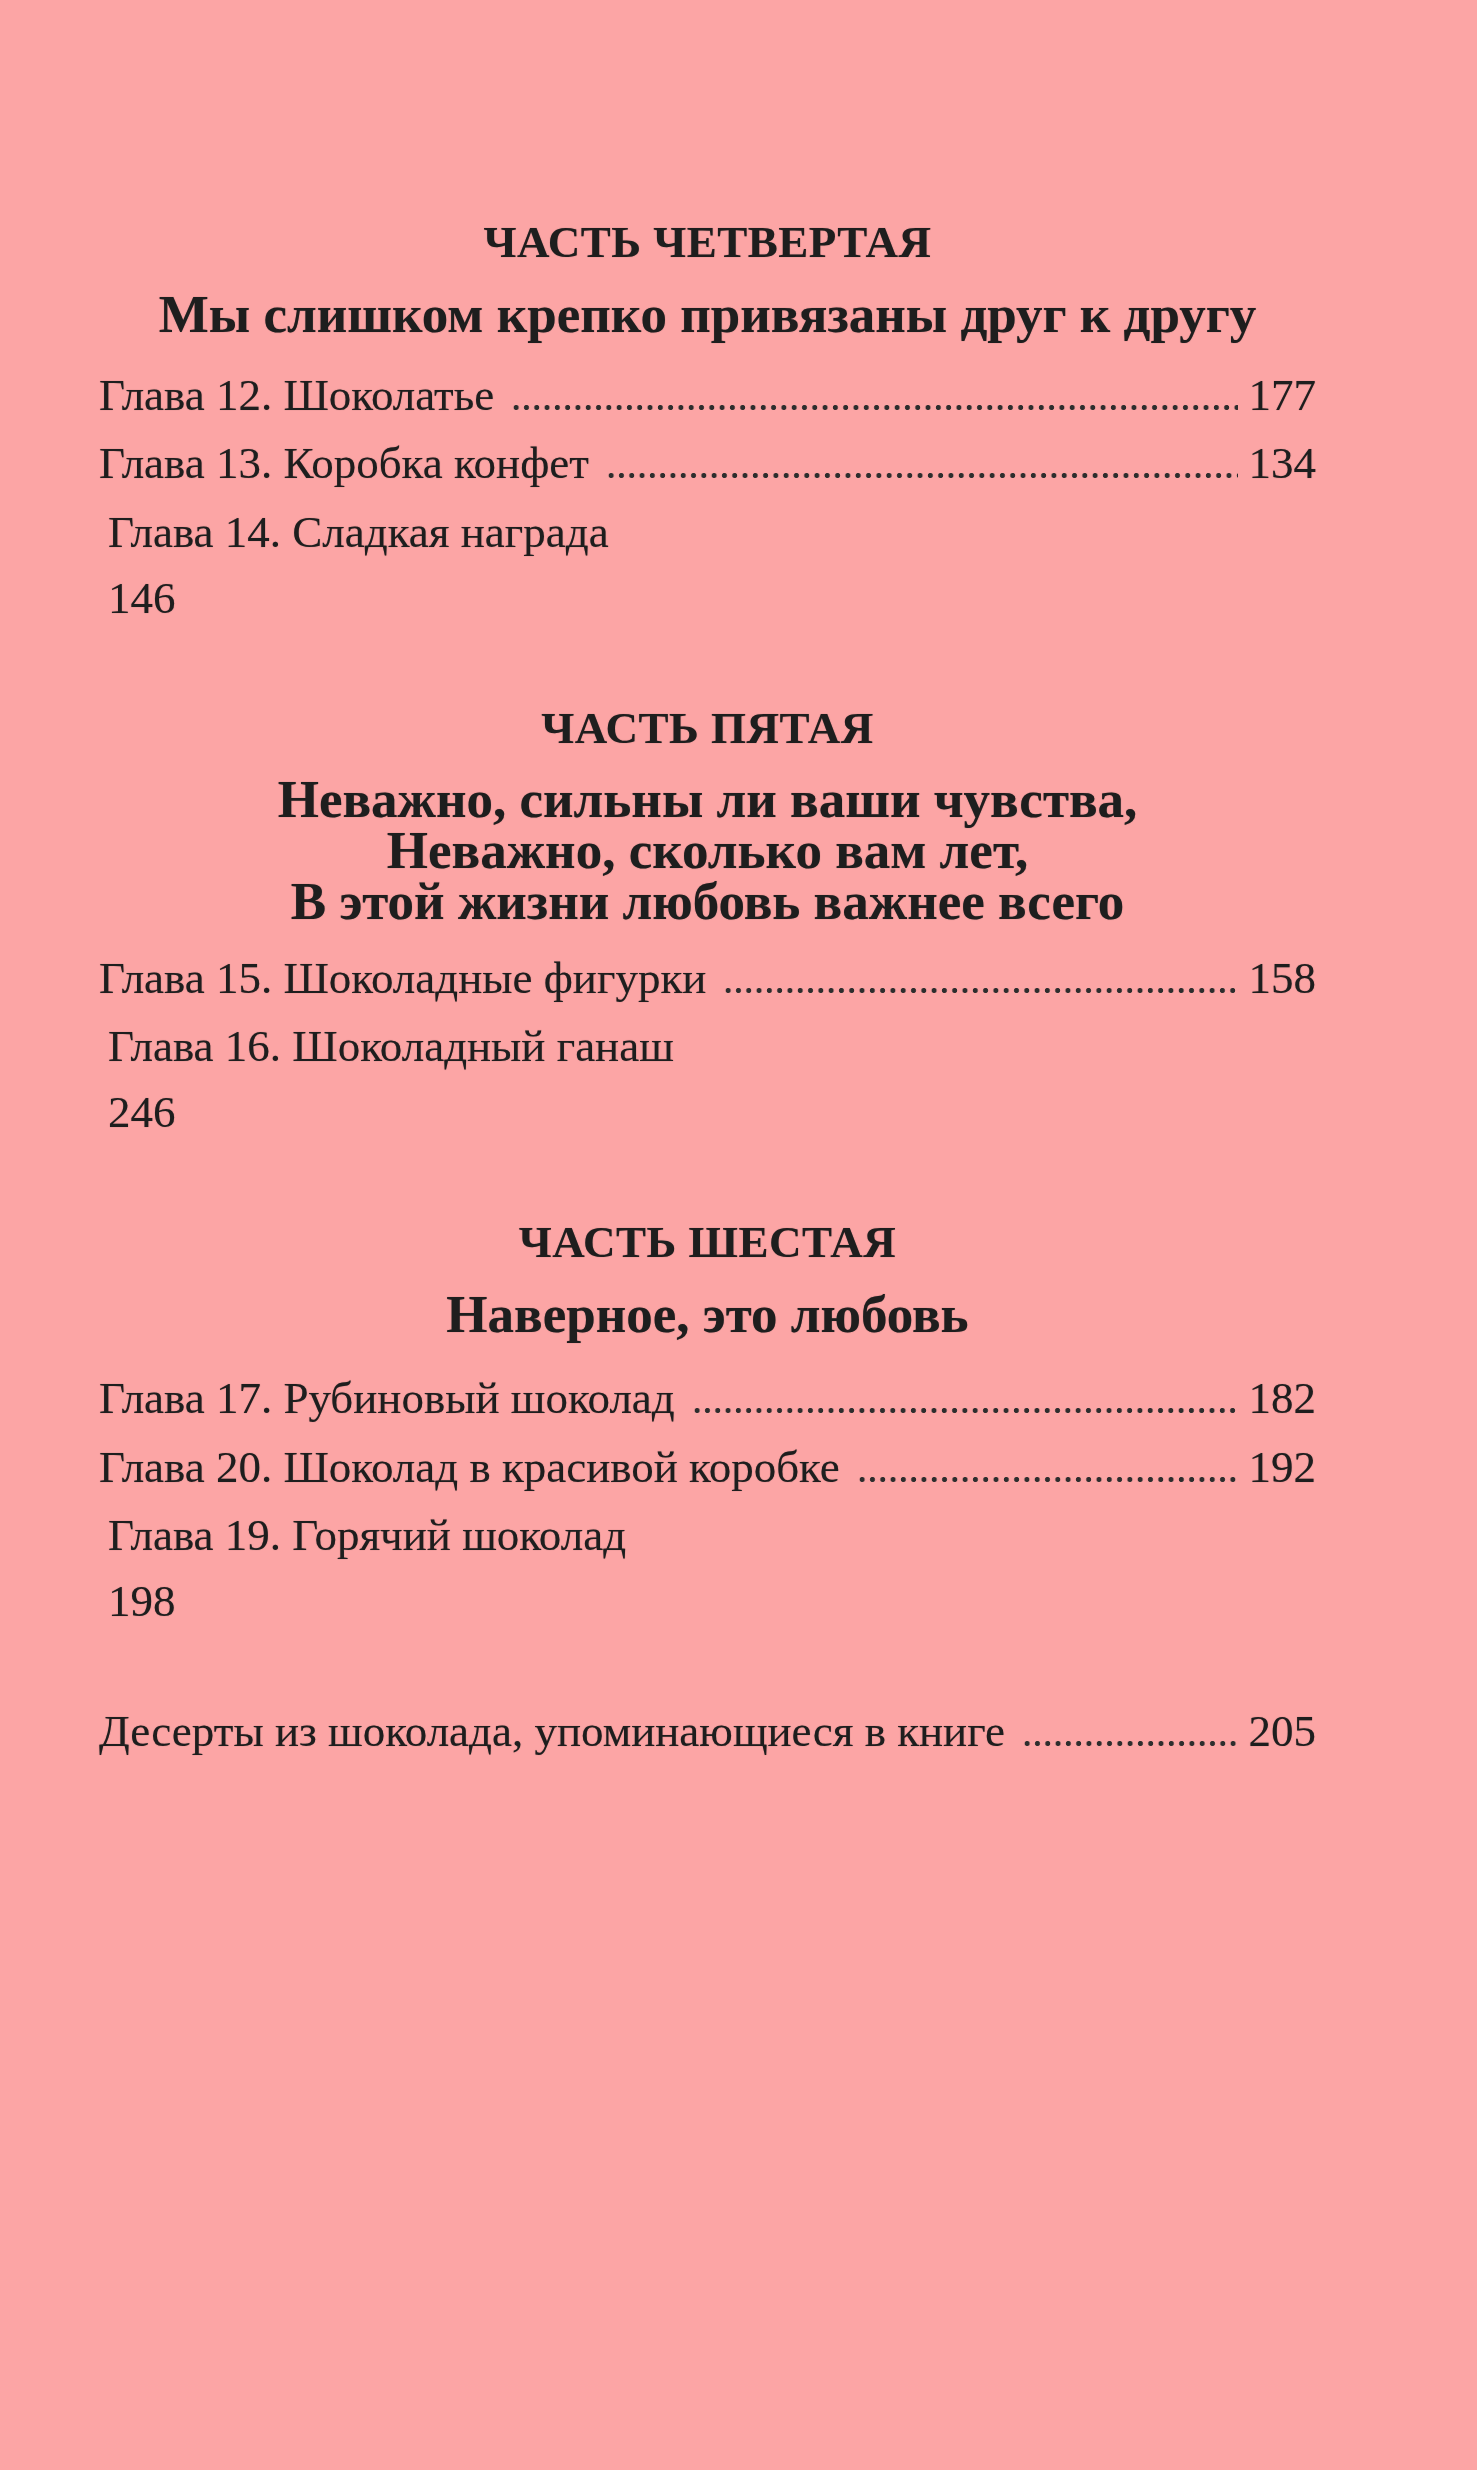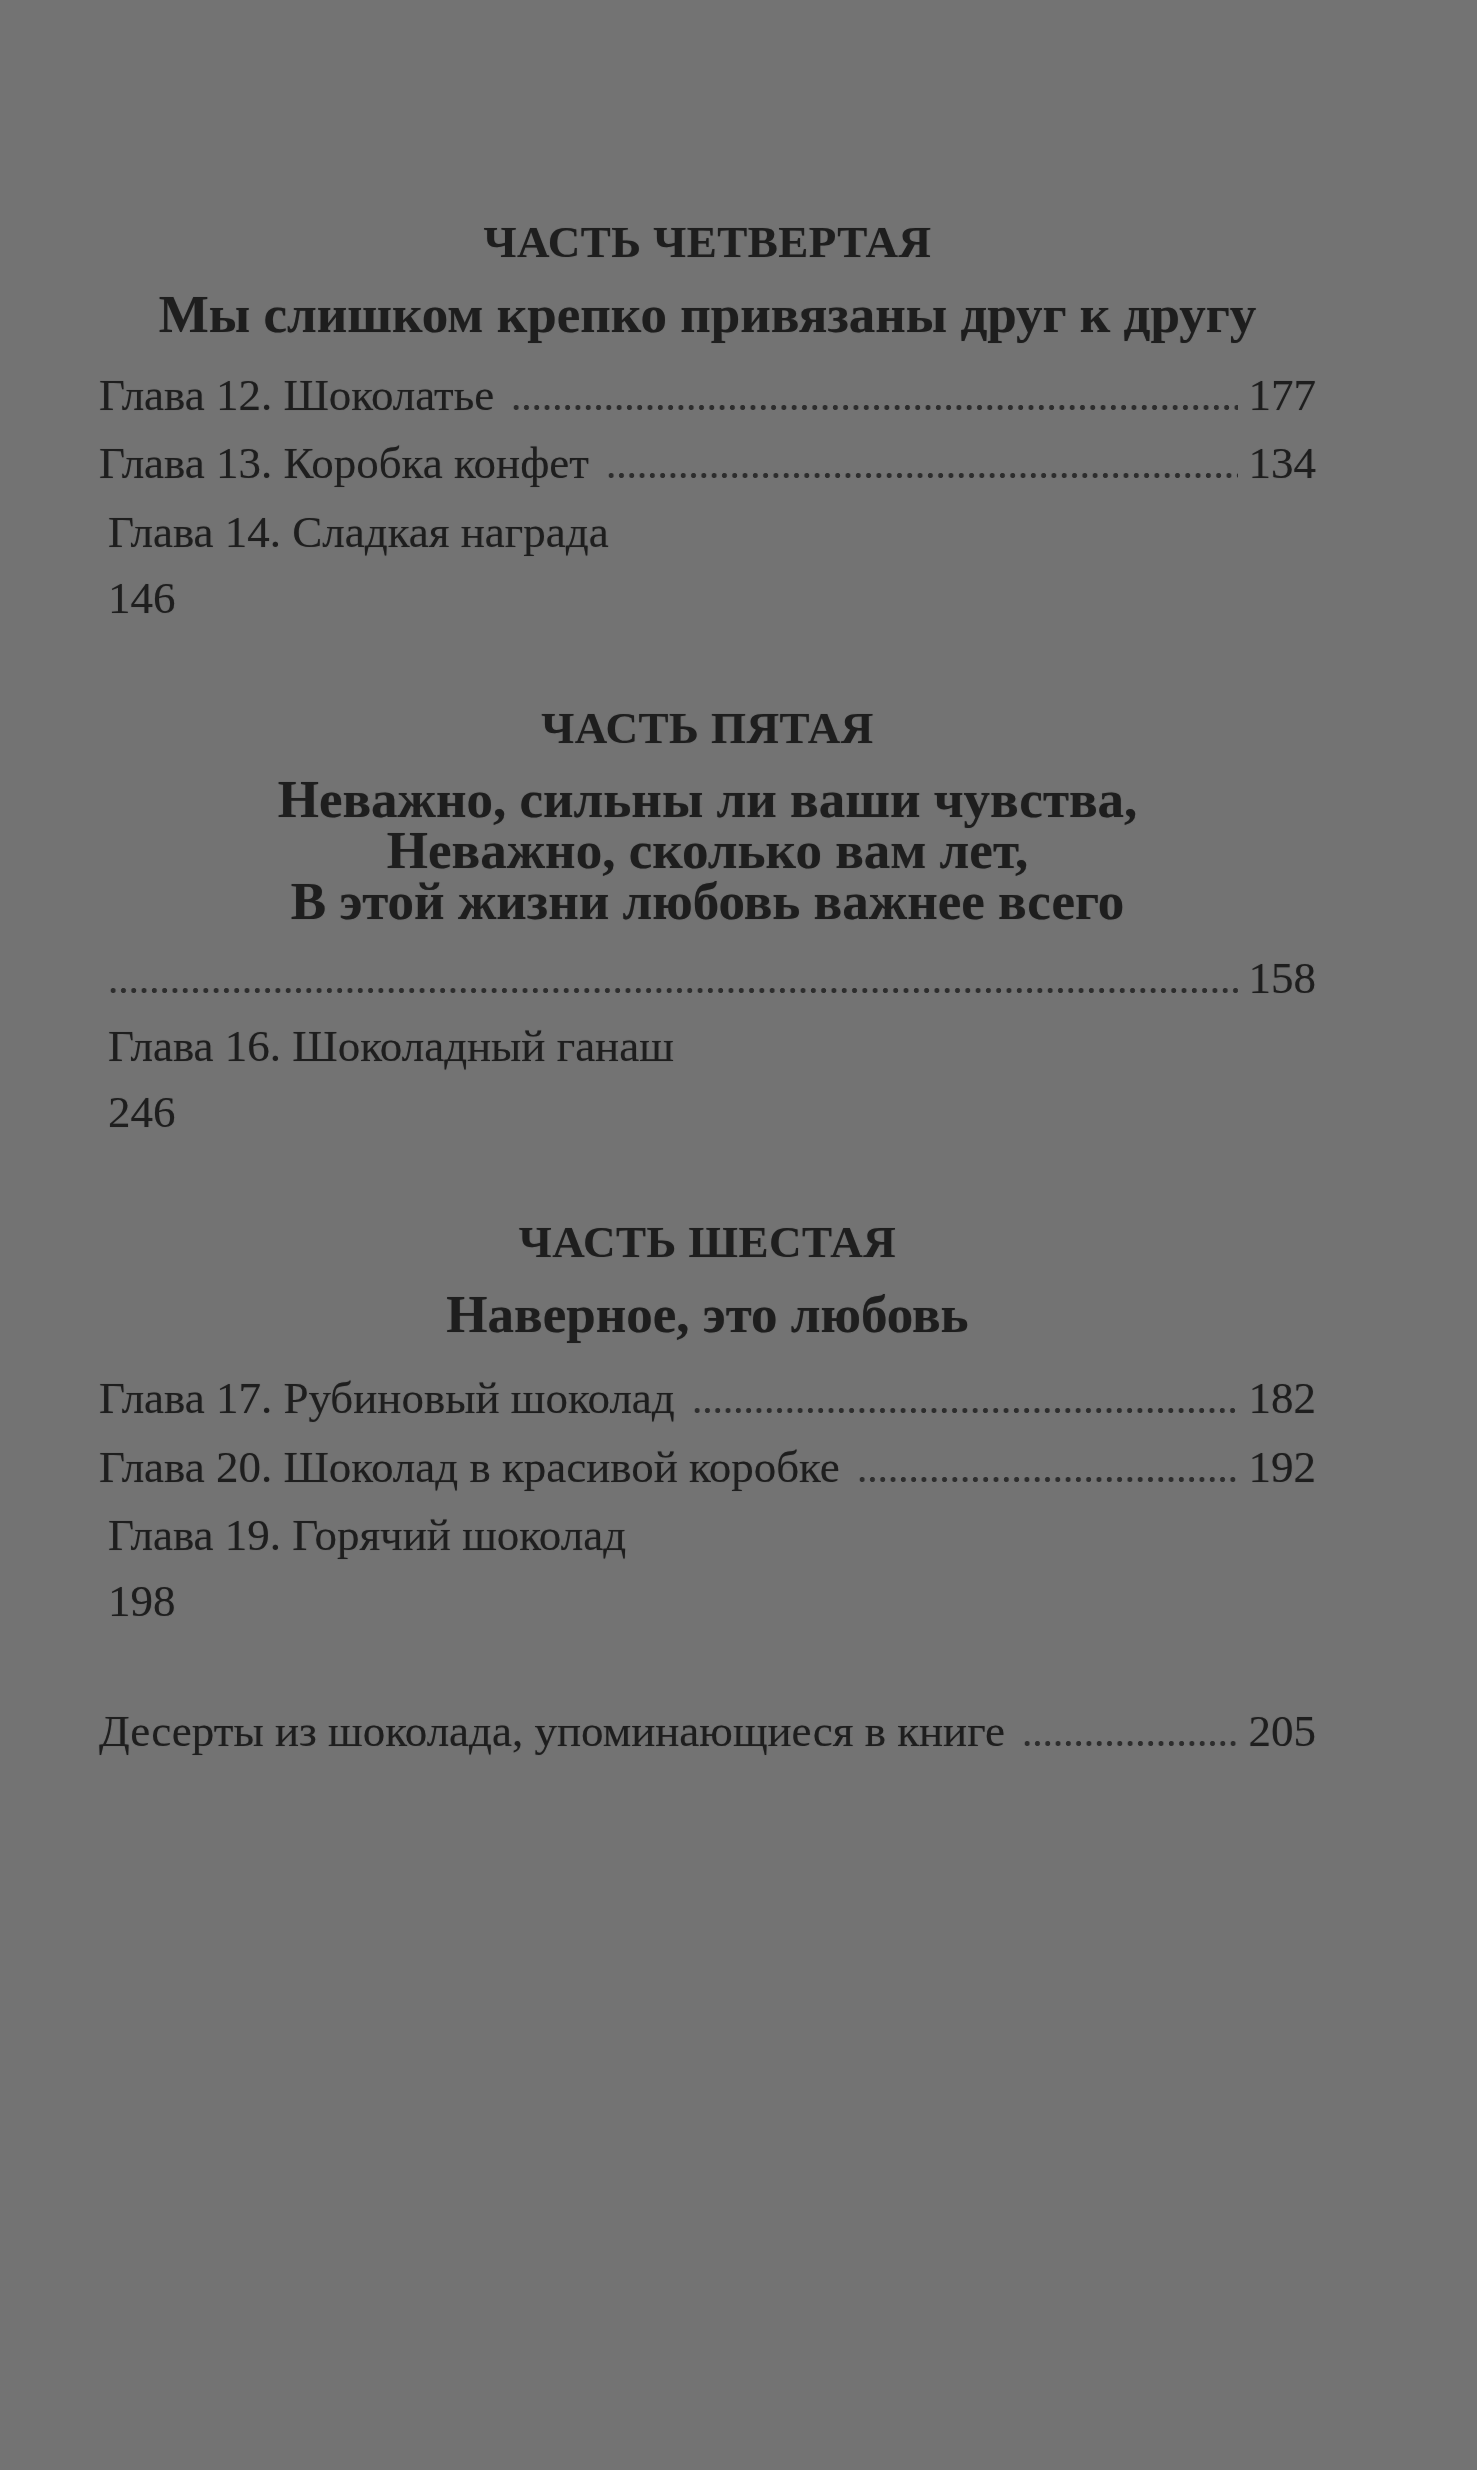--- a/index.html
+++ b/index.html
@@ -6,21 +6,21 @@
     margin: 0;
     padding: 0;
     width: 1478px;
     height: 2471px;
     background: #ffffff;
   }
   .page {
     position: relative;
     width: 1478px;
     height: 2471px;
-    background: #737373;
+    background: #fca5a5;
     overflow: hidden;
     font-family: "Liberation Serif", "DejaVu Serif", serif;
     color: #1e1e1e;
   }
   .toc {
     position: absolute;
     left: 99px;
     top: 0;
     width: 1217px;
     padding-top: 220px;
@@ -94,20 +94,21 @@
     </section>
 
     <section>
       <h2 class="part-heading">ЧАСТЬ ПЯТАЯ</h2>
       <div class="part-subtitle sub-p5">
         <div>Неважно, сильны ли ваши чувства,</div>
         <div>Неважно, сколько вам лет,</div>
         <div>В этой жизни любовь важнее всего</div>
       </div>
       <div class="toc-entry">
+        <span class="entry-title">Глава 15. Шоколадные фигурки</span>
         <span class="leader"></span>
         <span class="entry-page">158</span>
       </div>
       <div class="toc-entry part-end">
         <span class="entry-title">Глава 16. Шоколадный ганаш</span>
         <span class="leader"></span>
         <span class="entry-page">246</span>
       </div>
     </section>
 

